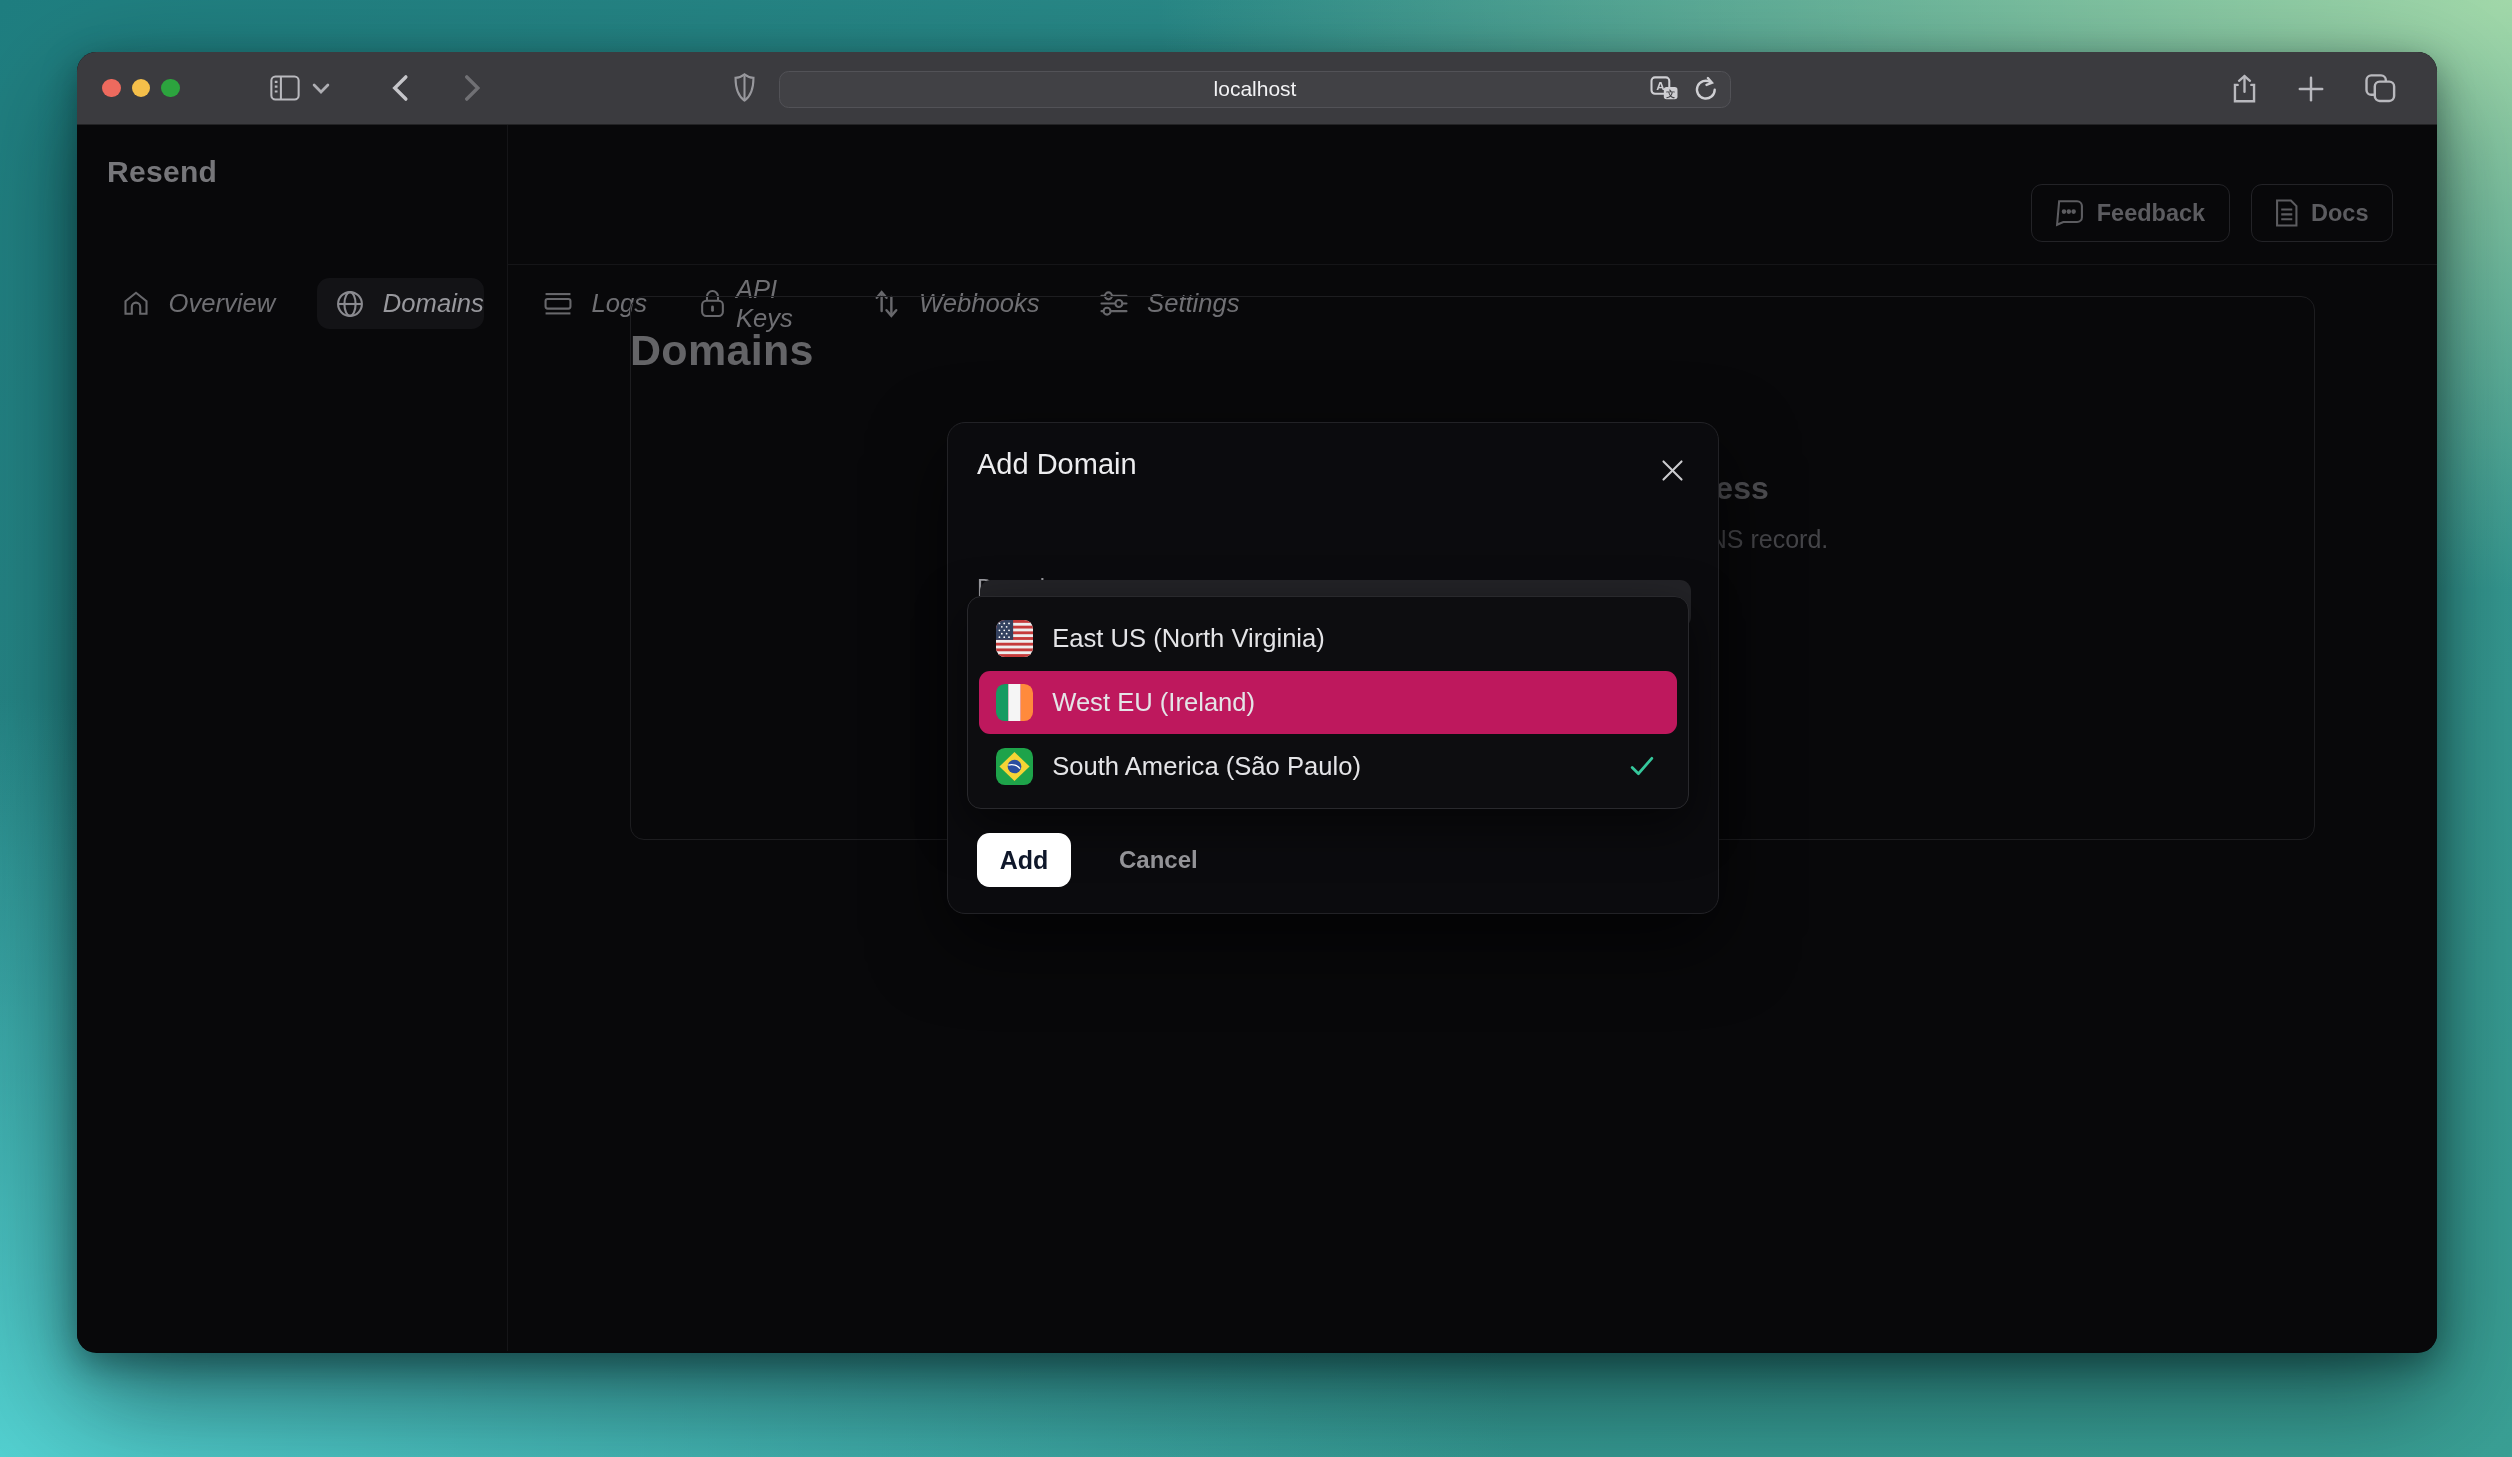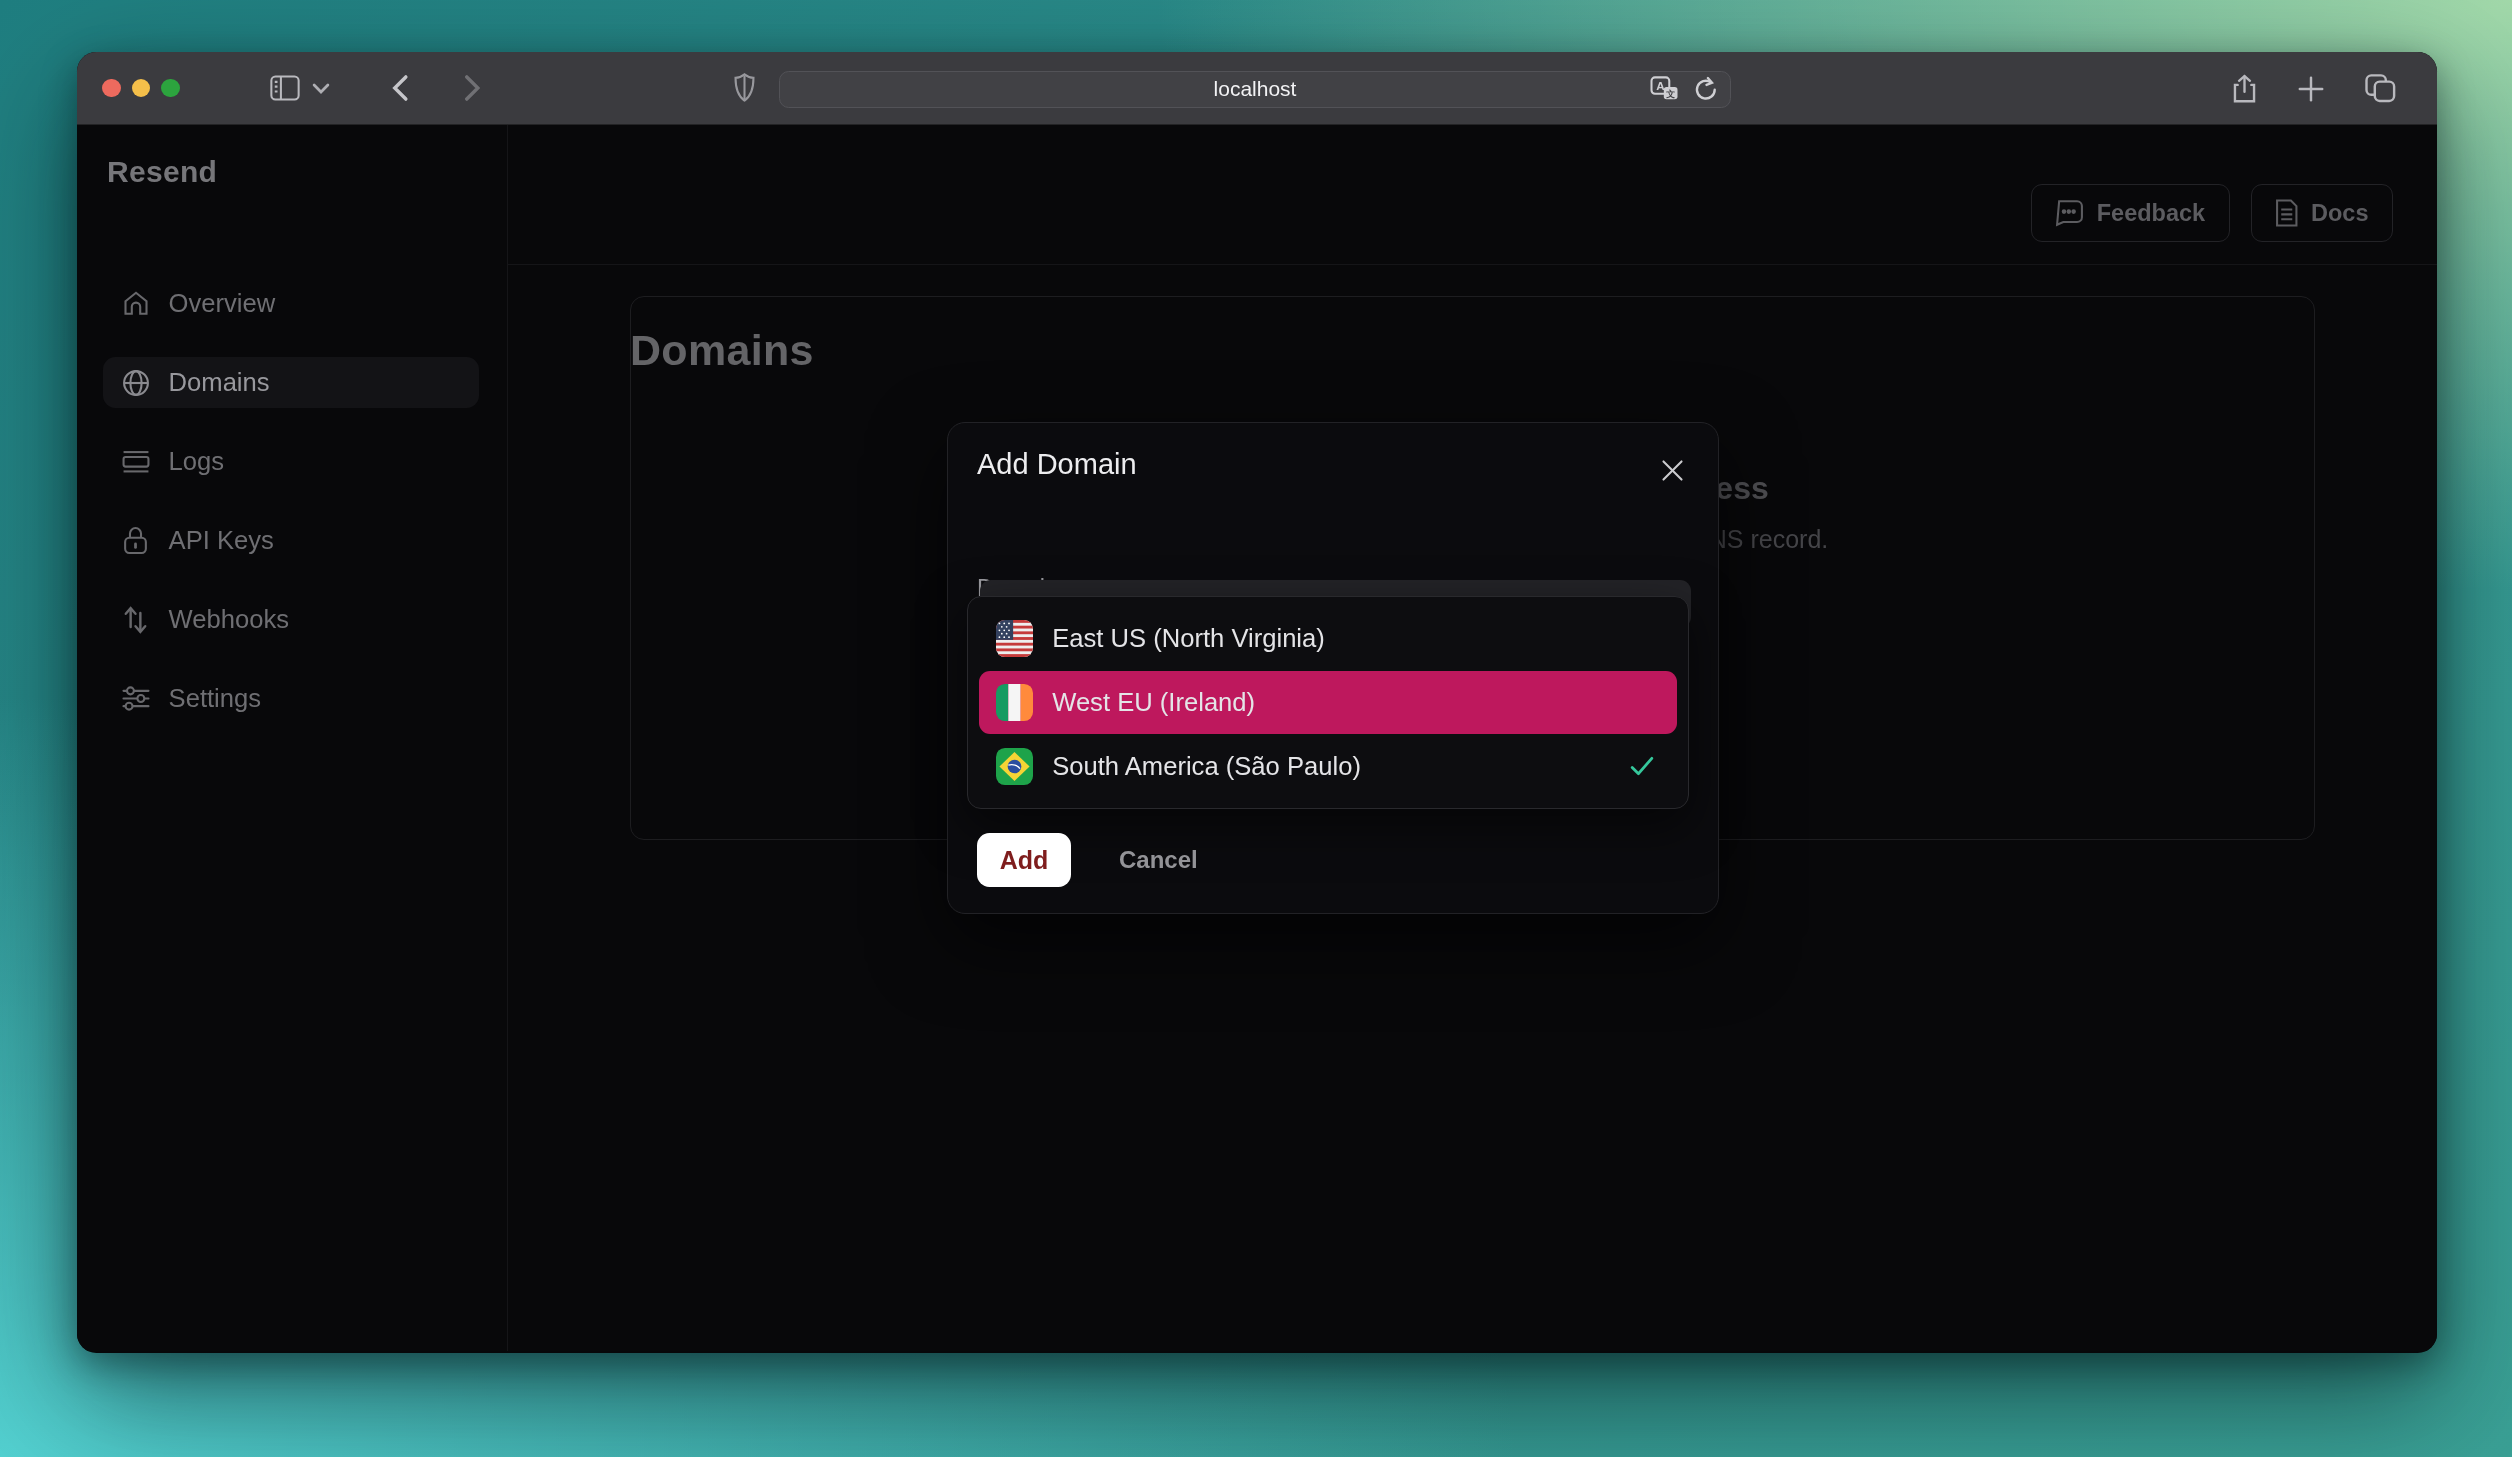--- a/index.html
+++ b/index.html
@@ -39,21 +39,21 @@
     display:flex; align-items:center; justify-content:center;
   }
   .urlbar .url-text { color:#f2f2f4; font-size:21px; }
   .url-icons { position:absolute; right:11px; top:0; height:100%; display:flex; align-items:center; gap:15px; color:#cfcfd3; }
   .tb-right { position:absolute; right:40px; top:0; height:73px; display:flex; align-items:center; gap:40px; color:#b3b3b8; }
 
   
   .app { position:relative; width:100%; height:calc(100% - 75px); background:#08080a; display:flex; }
   .sidebar { width:431px; height:100%; border-right:1.4px solid #151518; padding-top:30px; flex:none; }
   .logo { margin-left:30px; font-size:30px; font-weight:bold; color:#76767a; letter-spacing:0.3px; }
-  .nav { margin-top:89px; display:flex; flex-direction:column; gap:28px; }
+  .nav { margin-top:89px; display:flex; flex-direction:row; gap:16px;font-style:italic; }
   .nav-item {
     margin-left:25.6px; width:376px; height:51px; border-radius:12.4px;
     display:flex; align-items:center; color:#6f6f73; font-size:25.6px;
   }
   .nav-item .ic { width:66px; display:flex; justify-content:center; color:#68686c; }
   .nav-item.active { background:#131316; color:#98989d; }
   .nav-item.active .ic { color:#8a8a8f; }
 
   .main { position:relative; flex:1; }
   .app-header {
@@ -89,21 +89,21 @@
     background:#0d0d10; border:1.4px solid #29292d; border-radius:14px;
     box-shadow:0 16.6px 48px rgba(0,0,0,.55); padding:9.7px 11px; display:flex; flex-direction:column;
   }
   .dd-row { position:relative; height:64px; border-radius:11px; display:flex; align-items:center; padding-left:16.6px; gap:19.3px; color:#e4e4e7; font-size:25.6px; }
   .dd-row.highlighted { background:#be185d; }
   .flag { width:37px; height:37px; flex:none; }
   .dd-check { position:absolute; right:21px; top:18px; color:#35c79c; }
   .btn-add {
     position:absolute; left:29px; top:410px; width:94px; height:54px;
     background:#ffffff; border-radius:12.4px; border:none;
-    font-size:25px; font-weight:bold; color:#7f1d1d; font-family:inherit;
+    font-size:25px; font-weight:bold; color:#0f172a; font-family:inherit;
     display:flex; align-items:center; justify-content:center;
   }
   .btn-cancel {
     position:absolute; left:157px; top:410px; height:54px; padding:0 14px;
     background:transparent; border:none; font-family:inherit;
     font-size:24px; font-weight:bold; color:#939397;
     display:flex; align-items:center;
   }
   svg { display:block; }
 </style>

